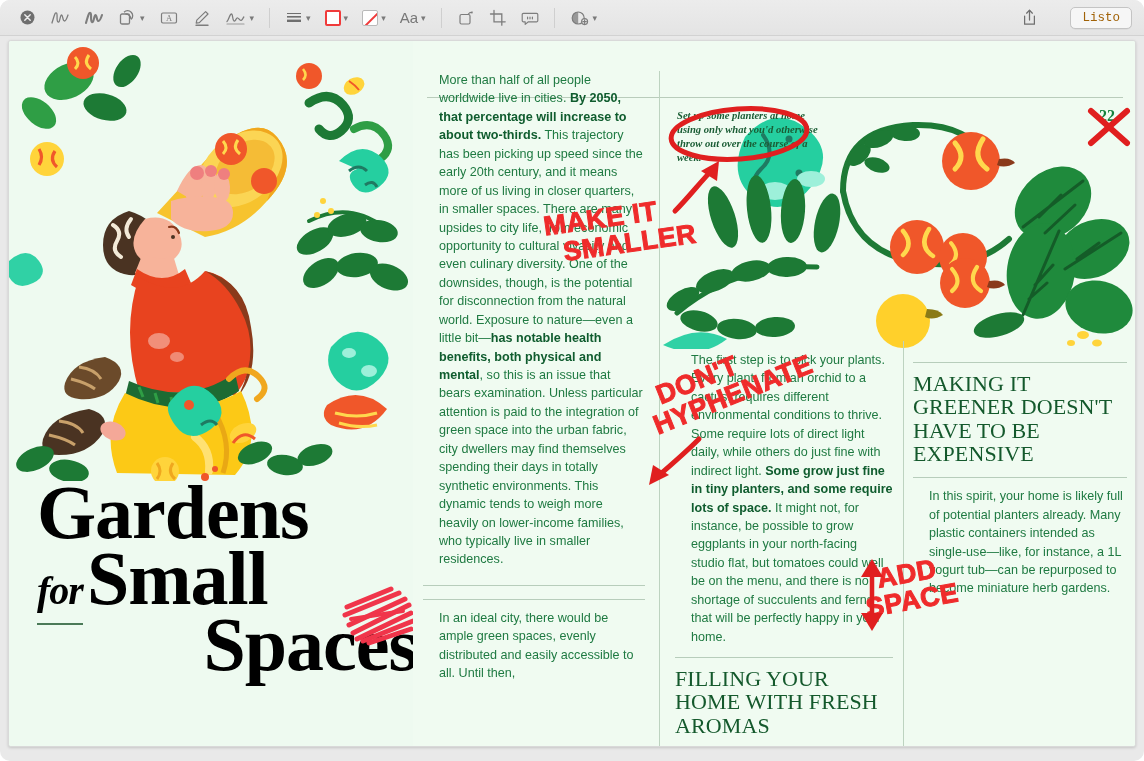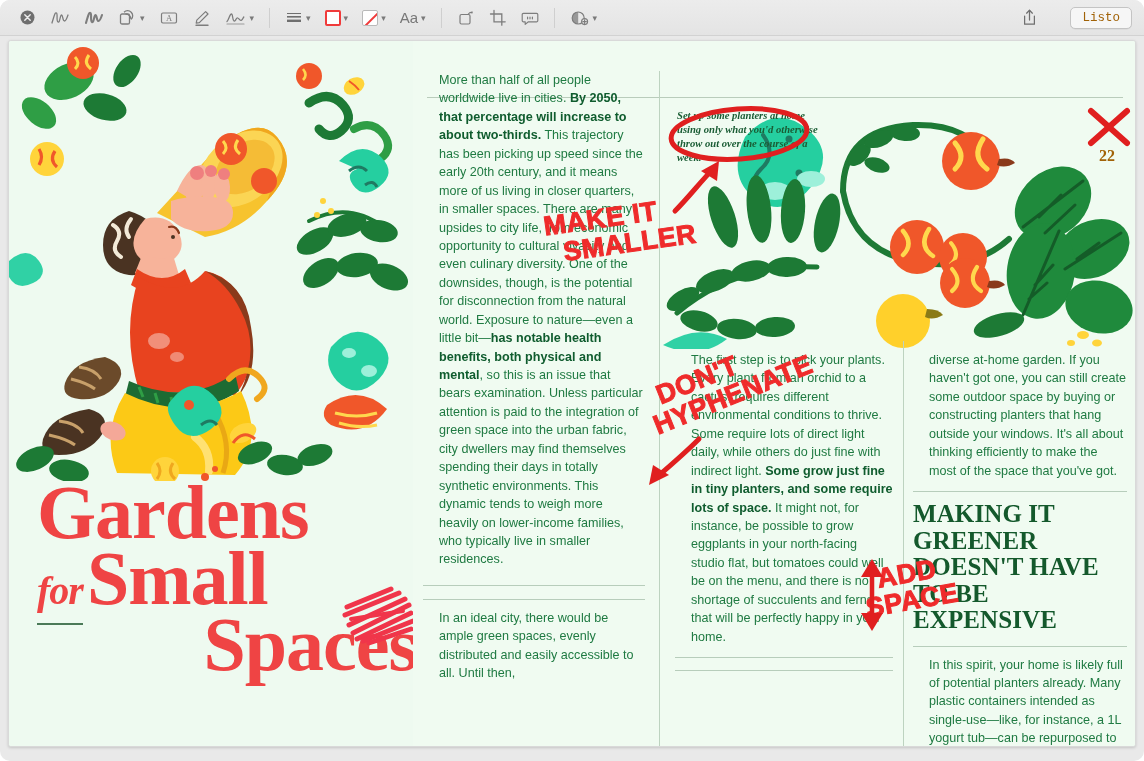--- a/index.html
+++ b/index.html
@@ -121,21 +121,21 @@
     position: absolute;
     height: 1px;
     background: #b9ccbb;
   }
 
   
   #cover-title {
     position: absolute;
     left: 28px; top: 440px;
     width: 380px;
-    color: #ef4444;
+    color: #000000;
     font-family: "Liberation Serif", serif;
     font-weight: bold;
     line-height: 0.84;
   }
   #cover-title .ln1 { font-size: 76px; letter-spacing: -1px; display:block;}
   #cover-title .ln2 { font-size: 76px; letter-spacing: -1px; display:block; margin-top: 2px;}
   #cover-title .ln3 { font-size: 76px; letter-spacing: -1px; display:block; margin-top: 2px; text-align: right;}
   #cover-title .for {
     font-style: italic;
     font-size: 40px;
@@ -160,22 +160,22 @@
     font-size: 12.6px;
     line-height: 1.465;
     font-family: "Liberation Sans", sans-serif;
   }
   .col b { color: #0f5c2e; font-weight: bold; }
   .col p { margin: 0 0 9px 16px; }
 
   .hd {
     color: #14592c;
     font-family: "Liberation Serif", serif;
-    font-weight: bold;
-    font-size: 25px;
+    font-weight: normal;
+    font-size: 22px;
     line-height: 1.06;
     letter-spacing: 0.1px;
   }
   .hd-rule-top, .hd-rule-bot {
     height: 1px; background: #b7cdbb; margin: 9px 0 9px 0;
   }
 
   .callout-italic {
     position: absolute;
     color: #1a5c34;
@@ -184,25 +184,24 @@
     font-weight: bold;
     font-size: 10.6px;
     line-height: 1.33;
     width: 150px;
   }
 
   
   #page-number {
     position: absolute;
     right: 22px; top: 66px;
-    color: #a16207;
+    color: #15803d;
     font-family: "Liberation Serif", serif;
     font-size: 16px;
     font-weight: bold;
-    margin-top: 40px;
   }
 
   
   .annot {
     position: absolute;
     color: #ef2b2b;
     font-family: "Liberation Sans", sans-serif;
     font-weight: bold;
     pointer-events: none;
     white-space: nowrap;
@@ -656,28 +655,28 @@
           </g>
         </svg>
 
         <div class="callout-italic" style="left:264px; top:68px;">Set up some planters at home using only what you'd otherwise throw out over the course of a week.</div>
 
         <div class="col" style="left:262px; top:310px; width:218px;">
           <p>
             <span>The first step is to pick your plants. Every plant, from an orchid to a cactus, requires different environmental conditions to thrive. Some require lots of direct light daily, while others do just fine with indirect light. </span><b>Some grow just fine in tiny planters, and some require lots of space.</b><span> It might not, for instance, be possible to grow eggplants in your north-facing studio flat, but tomatoes could well be on the menu, and there is no shortage of succulents and ferns that will be perfectly happy in your home.</span>
           </p>
           <div class="hd-rule-top" style="margin-top:11px;"></div>
+          <div class="hd">FILLING YOUR HOME WITH FRESH AROMAS</div>
           <div class="hd-rule-bot" style="margin-top:12px;"></div>
 
         </div>
 
         <div class="page-rule" style="left:490px; top:300px; width:1px; height:420px; background:#bdd3c0;"></div>
 
         <div class="col" style="left:500px; top:310px; width:214px;">
-          <p>diverse at-home garden. If you haven't got one, you can still create some outdoor space by buying or constructing planters that hang outside your windows. It's all about thinking efficiently to make the most of the space that you've got.</p>
           <div class="hd-rule-top" style="margin-top:11px;"></div>
           <div class="hd">MAKING IT GREENER DOESN'T HAVE TO BE EXPENSIVE</div>
           <div class="hd-rule-bot" style="margin-top:12px;"></div>
           <p>
             <span>In this spirit, your home is likely full of potential planters already. Many plastic containers intended as single-use—like, for instance, a 1L yogurt tub—can be repurposed to become miniature herb gardens. </span>
           </p>
         </div>
 
       </div>
 

